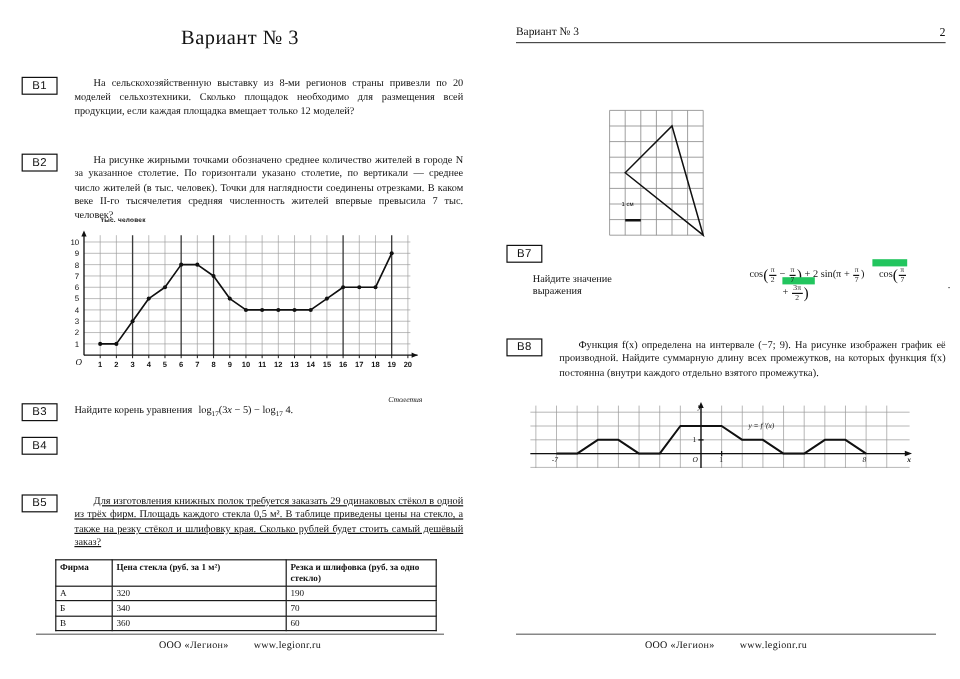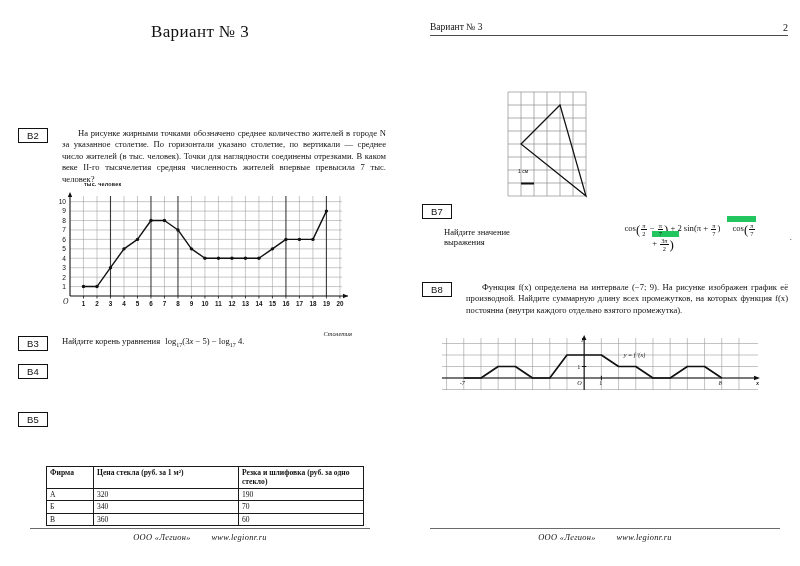--- a/index.html
+++ b/index.html
@@ -67,21 +67,21 @@
     border:1px solid #1a1a1a;padding:1px 3px;vertical-align:top;
     font-weight:normal;text-align:left;line-height:9.4px;
   }
   .gtable .hd{font-weight:bold;}
   .c1{width:40px;}
   .c2{width:138px;}
 
   
   .footline{position:absolute;height:1px;background:#6a6a6a;}
   .footer{
-    position:absolute;font-size:8.4px;font-style:italic;
+    position:absolute;font-size:8.4px;
     font-family:"Liberation Serif",serif;text-align:center;
     letter-spacing:.3px;
   }
   .footer .sep{display:inline-block;width:16px;}
 
   
   .formula-row{
     position:absolute;left:44px;right:8px;top:225px;
     display:flex;align-items:center;font-size:8.6px;gap:27px;
   }
@@ -100,20 +100,24 @@
 </style>
 </head>
 <body>
 
 <div class="page">
 
   <div class="col col-left">
 
     <div class="variant-title">Вариант № 3</div>
 
+    <div class="task" style="top:64px;">
+      <div class="tagbox">B1</div>
+      <div class="ttext">На сельскохозяйственную выставку из 8-ми регионов страны привезли по 20 моделей сельхозтехники. Сколько площадок необходимо для размещения всей продукции, если каждая площадка вмещает только 12 моделей?</div>
+    </div>
 
     <div class="task" style="top:128px;">
       <div class="tagbox">B2</div>
       <div class="ttext">На рисунке жирными точками обозначено среднее количество жителей в городе N за указанное столетие. По горизонтали указано столетие, по вертикали — среднее число жителей (в тыс. человек). Точки для наглядности соединены отрезками. В каком веке II-го тысячелетия средняя численность жителей впервые превысила 7 тыс. человек?</div>
     </div>
 
     <div class="chartwrap">
       <div class="chart-ylabel">тыс. человек</div>
       <svg id="popchart" width="310" height="128" viewBox="0 0 310 128">
           <line x1="22" y1="96.56603773584905" x2="294" y2="96.56603773584905" stroke="#9a9a9a" stroke-width="0.55"></line>
@@ -234,20 +238,21 @@
         </span>
       </div>
     </div>
 
     <div class="task" style="top:364px;">
       <div class="tagbox">B4</div>
     </div>
 
     <div class="task" style="top:412px;text-decoration:underline;">
       <div class="tagbox">B5</div>
+      <div class="ttext">Для изготовления книжных полок требуется заказать 29 одинаковых стёкол в одной из трёх фирм. Площадь каждого стекла 0,5 м². В таблице приведены цены на стекло, а также на резку стёкол и шлифовку края. Сколько рублей будет стоить самый дешёвый заказ?</div>
     </div>
 
     <table class="gtable">
       <tbody>
           <tr>
         <td class="hd c1">Фирма</td>
         <td class="hd c2">Цена стекла (руб. за 1 м²)</td>
         <td class="hd">Резка и шлифовка (руб. за одно стекло)</td>
       </tr>
       <tr>

